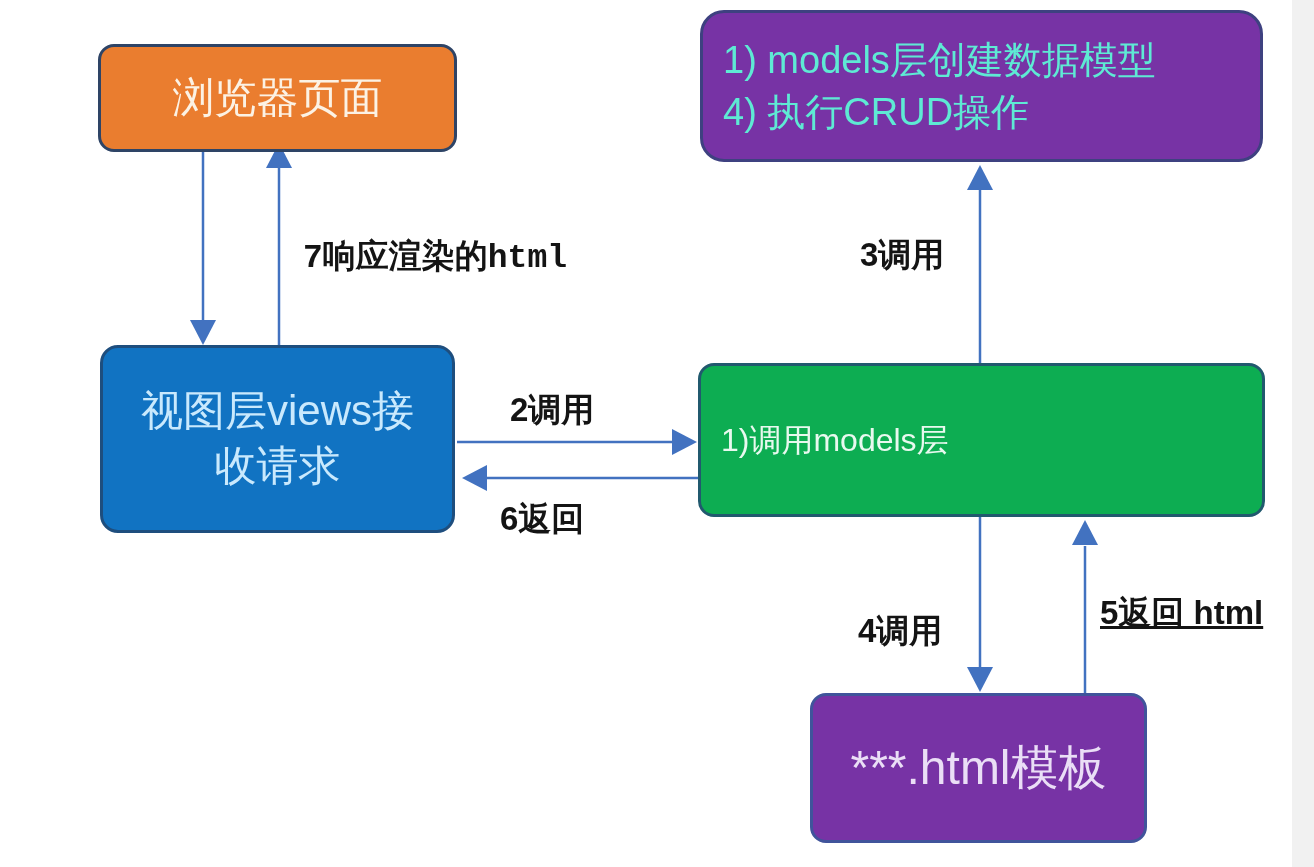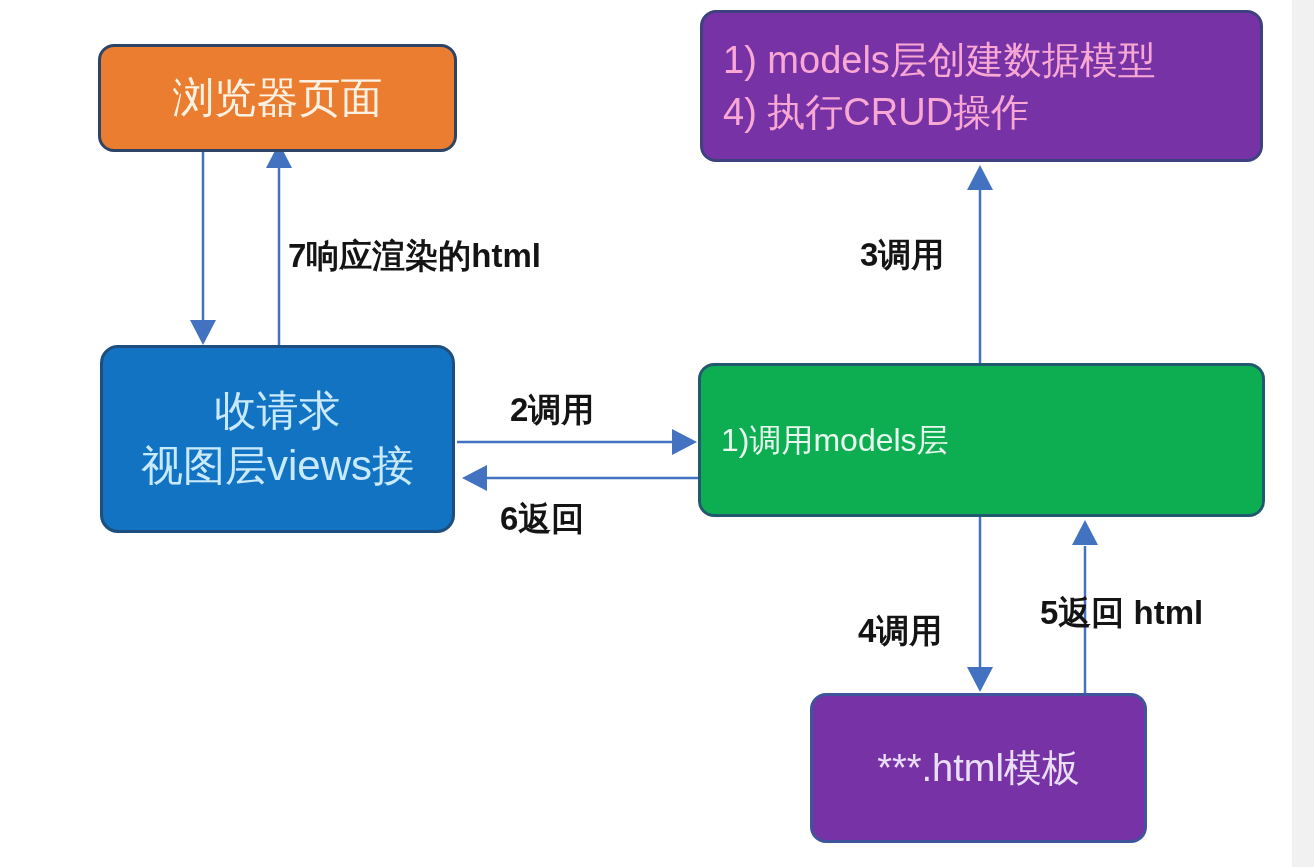--- a/index.html
+++ b/index.html
@@ -28,55 +28,55 @@
   .centered { align-items: center; text-align: center; }
   .left-aligned { align-items: flex-start; text-align: left; }
 
   #browser-box {
     left: 98px; top: 44px; width: 359px; height: 108px;
     background: #EA7D2F; border-color: #2E4466; border-radius: 16px;
     color: #FCF2E4; font-size: 42px;
   }
   #models-box {
     left: 700px; top: 10px; width: 563px; height: 152px;
-    background: #7733A5; border-color: #3E4180; border-radius: 16px;
-    color: #f9a8d4; font-size: 38px; line-height: 1.38;
+    background: #7733A5; border-color: #3E4180; border-radius: 24px;
+    color: #5eead4; font-size: 38px; line-height: 1.38;
     padding-left: 20px;
   }
   #views-box {
     left: 100px; top: 345px; width: 355px; height: 188px;
     background: #1173C2; border-color: #1E4E7E; border-radius: 18px;
     color: #C9E9FD; font-size: 42px; line-height: 1.3;
   }
   #logic-box {
     left: 698px; top: 363px; width: 567px; height: 154px;
     background: #0DAD52; border-color: #21596E; border-radius: 16px;
     color: #E8F9EF; font-size: 32px; line-height: 1.38;
     padding-left: 20px;
   }
   #template-box {
     left: 810px; top: 693px; width: 337px; height: 150px;
     background: #7733A5; border-color: #40549B; border-radius: 16px;
-    color: #EADEF6; font-size: 38px;
+    color: #EADEF6; font-size: 48px;
   }
 
   .edge-label {
     position: absolute;
     font-weight: bold;
     font-size: 33px;
     color: #141414;
     white-space: nowrap;
   }
   #label-1 { left: 14px;   top: 222px; }
-  #label-7 { left: 288px;  top: 234px; }
+  #label-7 { left: 303px;  top: 234px; font-family: Liberation Mono, monospace; }
   #label-2 { left: 494px;  top: 388px; margin-left: 16px; }
   #label-6 { left: 500px;  top: 497px; }
   #label-3 { left: 860px;  top: 233px; }
   #label-4 { left: 858px;  top: 609px; }
-  #label-5 { left: 1040px; top: 591px; }
+  #label-5 { left: 1100px; top: 591px; text-decoration: underline; }
 
   #arrow-layer {
     position: absolute;
     left: 0; top: 0;
     width: 1314px; height: 867px;
     pointer-events: none;
   }
   #page-edge-strip {
     position: absolute;
     left: 1292px; top: 0; width: 22px; height: 867px;
@@ -131,22 +131,22 @@
   <div id="browser-box" class="node centered">
     <span class="line">浏览器页面</span>
   </div>
 
   <div id="models-box" class="node left-aligned">
     <span class="line">1) models层创建数据模型</span>
     <span class="line">4) 执行CRUD操作</span>
   </div>
 
   <div id="views-box" class="node centered">
+    <span class="line">视图层views接</span>
     <span class="line">收请求</span>
-    <span class="line">视图层views接</span>
   </div>
 
   <div id="logic-box" class="node left-aligned">
     <span class="line">1)调用models层</span>
   </div>
 
   <div id="template-box" class="node centered">
     <span class="line">***.html模板</span>
   </div>
 

